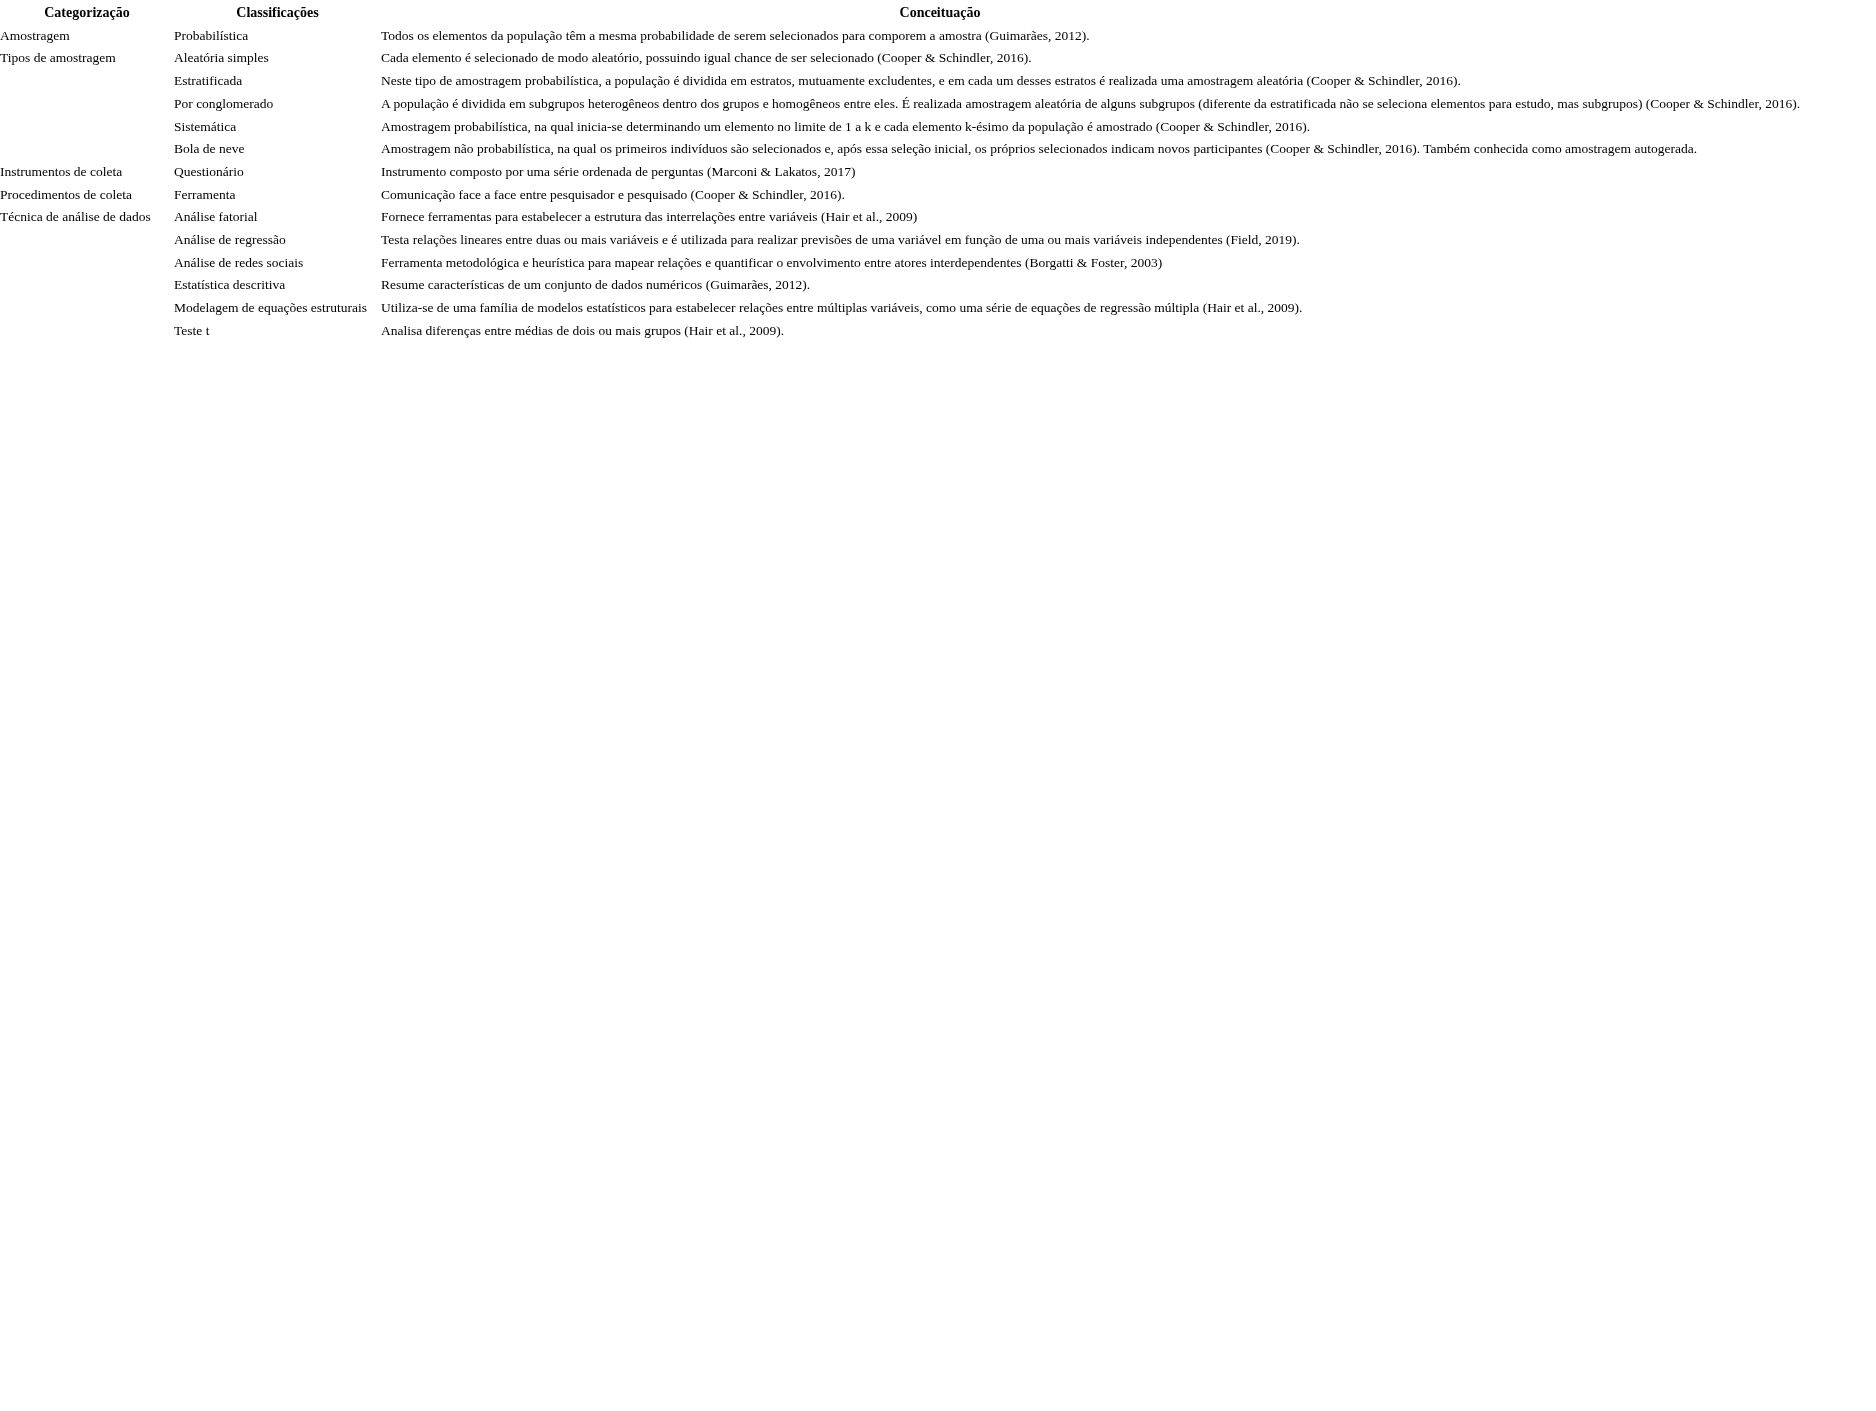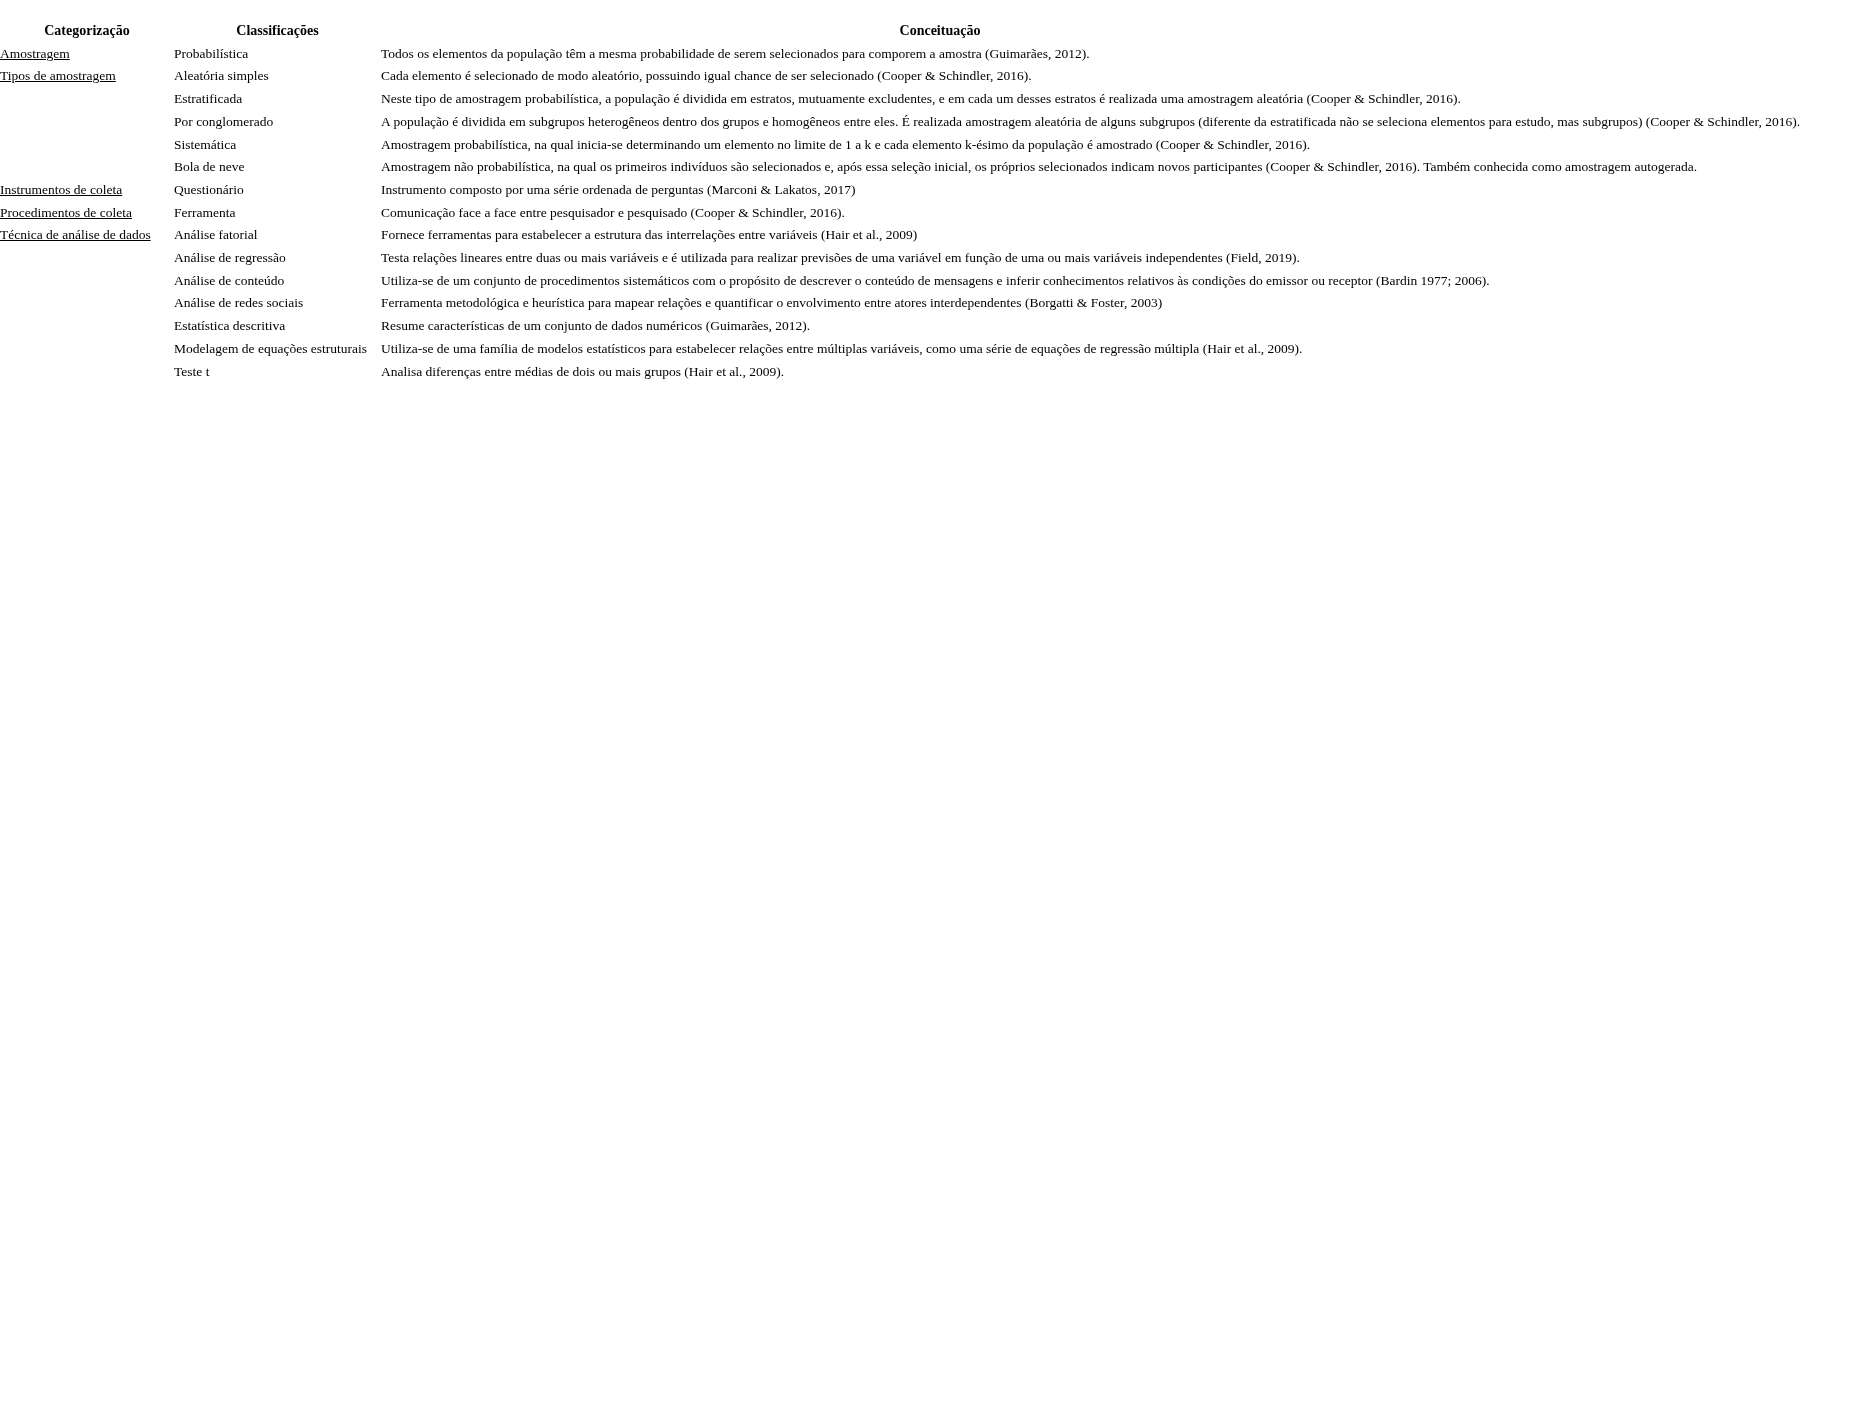--- a/index.html
+++ b/index.html
@@ -11,38 +11,38 @@
     width: 1876px;
     height: 1411px;
     font-family: "Liberation Serif", serif;
     color: #000000;
     overflow: hidden;
   }
   table.method-table {
     border-collapse: collapse;
     table-layout: fixed;
     width: 1499px;
-    margin-top: 20px;
+    margin-top: 2px;
   }
   table.method-table th,
   table.method-table td {
     padding: 0;
     vertical-align: top;
     line-height: 22.7px;
     white-space: nowrap;
     overflow: visible;
     font-size: 13.5px;
     text-align: left;
   }
   table.method-table th {
     font-size: 14px;
     font-weight: bold;
     text-align: center;
   }
-  td.c1 { padding-left: 6px; text-decoration: underline; }
+  td.c1 { padding-left: 6px; }
   col.col-1 { width: 174px; }
   col.col-2 { width: 207px; }
   col.col-3 { width: 1118px; }
 </style>
 </head>
 <body>
 
 <table class="method-table">
   <colgroup>
     <col class="col-1">
@@ -102,25 +102,20 @@
         <td class="c2">Análise fatorial</td>
         <td class="c3">Fornece ferramentas para estabelecer a estrutura das interrelações entre variáveis (Hair et al., 2009)</td>
       </tr>
       <tr>
         <td class="c1"></td>
         <td class="c2">Análise de regressão</td>
         <td class="c3">Testa relações lineares entre duas ou mais variáveis e é utilizada para realizar previsões de uma variável em função de uma ou mais variáveis independentes (Field, 2019).</td>
       </tr>
       <tr>
         <td class="c1"></td>
-        <td class="c2">Análise de conteúdo</td>
-        <td class="c3">Utiliza-se de um conjunto de procedimentos sistemáticos com o propósito de descrever o conteúdo de mensagens e inferir conhecimentos relativos às condições do emissor ou receptor (Bardin 1977; 2006).</td>
-      </tr>
-      <tr>
-        <td class="c1"></td>
         <td class="c2">Análise de redes sociais</td>
         <td class="c3">Ferramenta metodológica e heurística para mapear relações e quantificar o envolvimento entre atores interdependentes (Borgatti &amp; Foster, 2003)</td>
       </tr>
       <tr>
         <td class="c1"></td>
         <td class="c2">Estatística descritiva</td>
         <td class="c3">Resume características de um conjunto de dados numéricos (Guimarães, 2012).</td>
       </tr>
       <tr>
         <td class="c1"></td>

